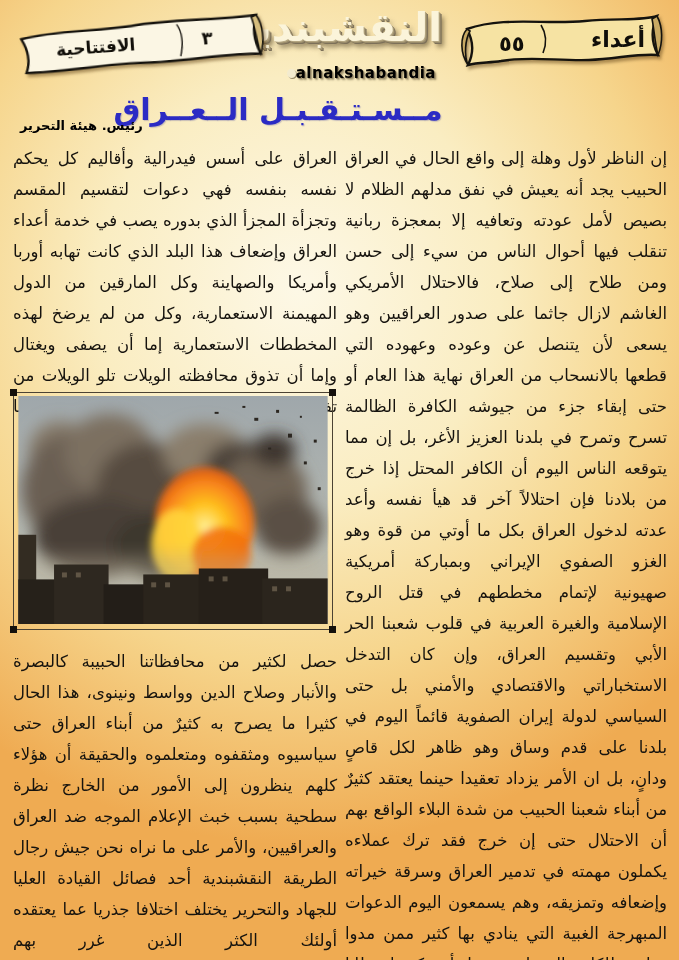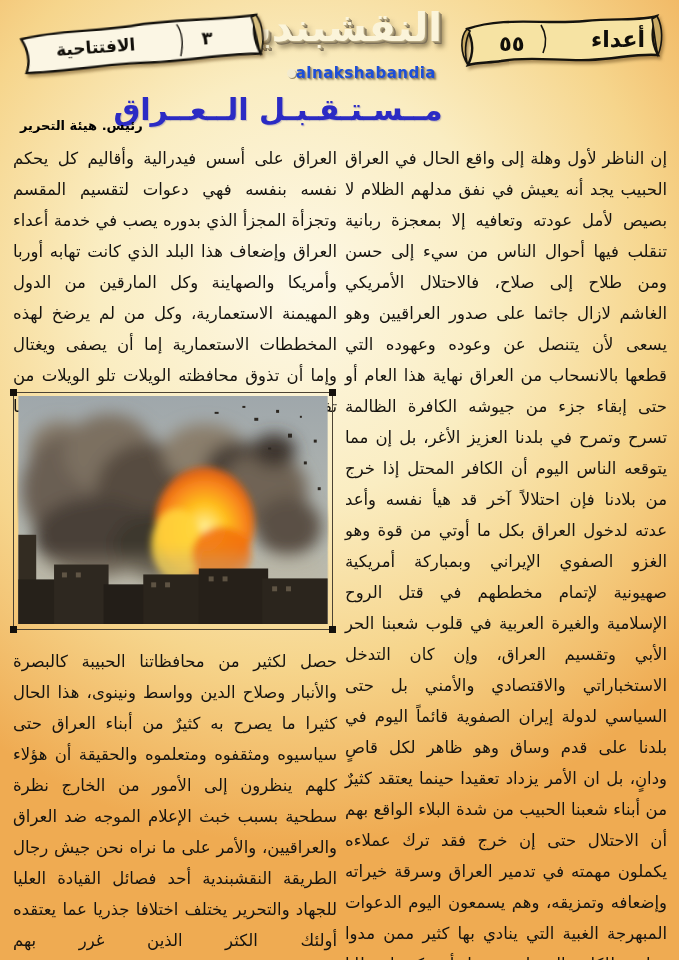--- a/index.html
+++ b/index.html
@@ -25,21 +25,21 @@
 
   
   #logo{left:238px;top:2px;width:204px;height:92px;text-align:center;}
   #logo .logo-ar{
     display:block;font-size:40px;font-weight:bold;direction:rtl;line-height:1.25;
     color:#FBF4DA;
     text-shadow:1px 1px 0 #B5A782,2px 2px 0 #9A8C6B,3px 3px 0 #7C7059,5px 6px 5px rgba(70,55,30,.55);
   }
   #logo .logo-en{
     position:absolute;right:6px;top:62px;font-size:15px;font-weight:bold;
-    color:#1d4ed8;text-shadow:1px 1px 0 #9A8C6B,2px 2px 2px rgba(70,55,30,.5);
+    color:#000000;text-shadow:1px 1px 0 #9A8C6B,2px 2px 2px rgba(70,55,30,.5);
     letter-spacing:.5px;
   }
   #logo .logo-dot{display:inline-block;width:9px;height:9px;border-radius:50%;
     background:#F3EBCF;box-shadow:1px 1px 0 #9A8C6B;margin-left:4px;vertical-align:middle;}
 
   
   #title{left:0;top:92px;width:556px;text-align:center;font-size:30px;font-weight:bold;
     direction:rtl;color:#2B2BC4;text-shadow:1px 1px 1px rgba(40,40,150,.25);}
   #byline{left:20px;top:118px;width:130px;text-align:left;font-size:13px;font-weight:bold;
     direction:rtl;color:#000000;}

